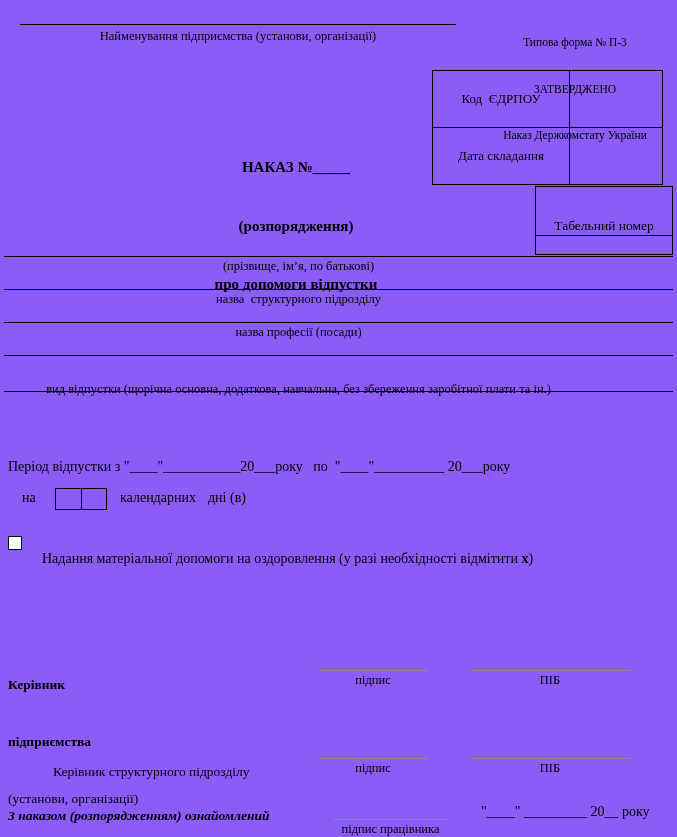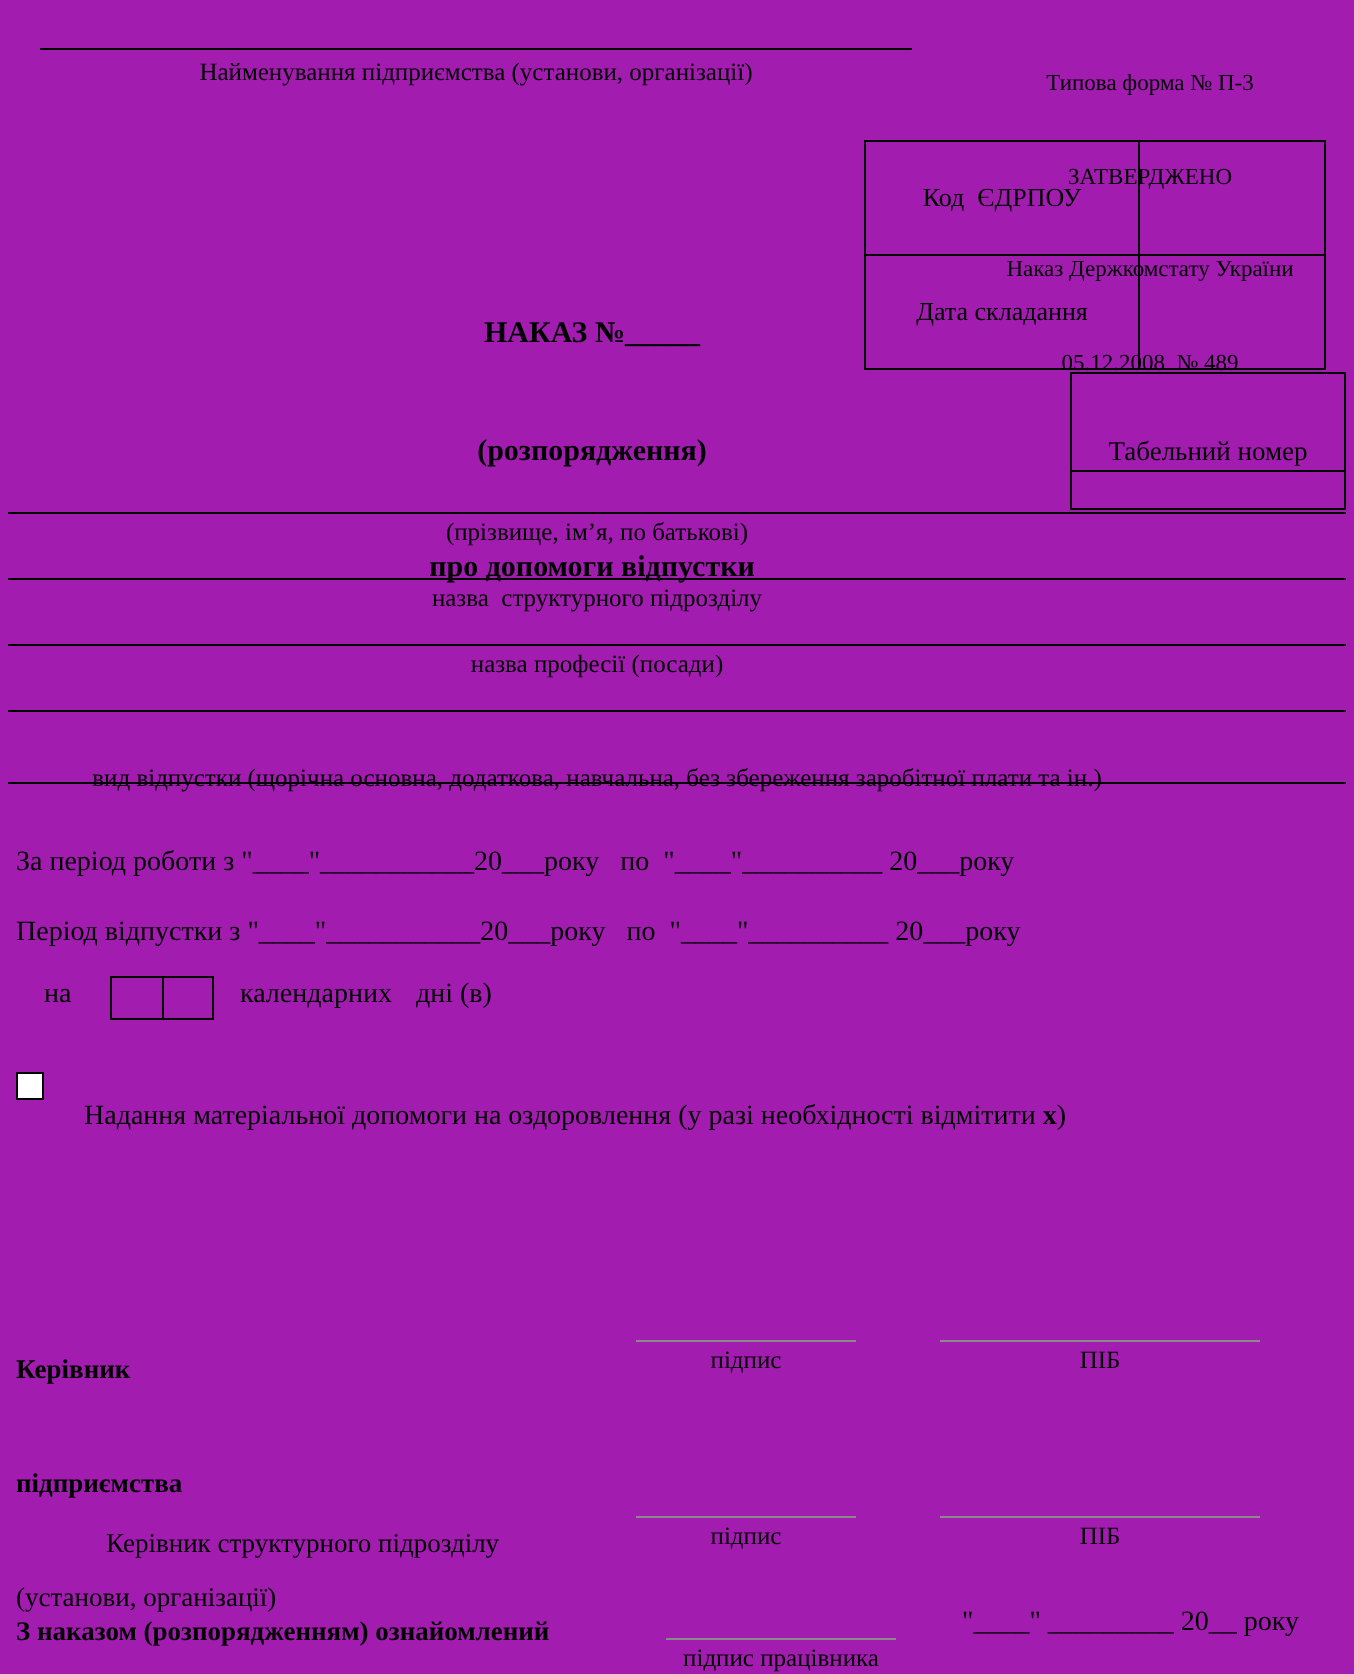--- a/index.html
+++ b/index.html
@@ -1,20 +1,20 @@
 <!DOCTYPE html>
 <html><head>
 <meta charset="utf-8">
 <style>
   html, body { margin:0; padding:0; background:#ffffff; }
   .page {
     position: relative;
     width: 677px;
     height: 837px;
-    background: #a21caf;
+    background: #8b5cf6;
     font-family: "Liberation Serif", serif;
     color: #000;
     overflow: hidden;
   }
 
   
   .company-line { position:absolute; left:20px; top:24px; width:436px; border-top:1.6px solid #000; }
   .company-caption { position:absolute; left:20px; top:29px; width:436px; text-align:center; font-size:12.5px; white-space:pre; }
   .form-block { position:absolute; left:476px; top:4px; width:198px; text-align:center; font-size:11.5px; line-height:15.5px; white-space:pre; }
 
@@ -57,21 +57,20 @@
 
 <div class="page">
 
   <div class="company-line"></div>
   <div class="company-caption">Найменування підприємства (установи, організації)</div>
 
   <div class="form-block">
     <div>Типова форма № П-3</div>
     <div>ЗАТВЕРДЖЕНО</div>
     <div>Наказ Держкомстату України</div>
-    <div>05.12.2008  № 489</div>
   </div>
 
   <table class="code-table">
     <tbody>
         <tr>
       <td class="lbl">Код  ЄДРПОУ</td>
       <td class="val"></td>
     </tr>
     <tr>
       <td class="lbl">Дата складання</td>
@@ -98,21 +97,20 @@
   <div class="field-caption" style="top:292px;">назва  структурного підрозділу</div>
 
   <div class="field-line" style="top:322px;"></div>
   <div class="field-caption" style="top:325px;">назва професії (посади)</div>
 
   <div class="field-line" style="top:355px;"></div>
   <div class="field-caption" style="top:358px;margin-top:24px;">вид відпустки (щорічна основна, додаткова, навчальна, без збереження заробітної плати та ін.)</div>
 
   <div class="field-line" style="top:391px;"></div>
 
-  <div class="text-line" style="left:8px; top:424px;">За період роботи з "____"___________20___року   по  "____"__________ 20___року</div>
   <div class="text-line" style="left:8px; top:459px;">Період відпустки з "____"___________20___року   по  "____"__________ 20___року</div>
 
   <div class="text-line" style="left:22px; top:490px;">на</div>
   <div class="days-box">
     <div class="days-cell"></div>
     <div class="days-cell"></div>
   </div>
   <div class="text-line" style="left:120px; top:490px;">календарних</div>
   <div class="text-line" style="left:208px; top:490px;">дні (в)</div>
 
@@ -130,18 +128,18 @@
   <div class="sig-caption" style="left:318px; top:673px; width:110px;">підпис</div>
   <div class="sig-line" style="left:470px; top:670px; width:160px;"></div>
   <div class="sig-caption" style="left:470px; top:673px; width:160px;">ПІБ</div>
 
   <div class="sig-label" style="top:762px;margin-left:45px;">Керівник структурного підрозділу</div>
   <div class="sig-line" style="left:318px; top:758px; width:110px;"></div>
   <div class="sig-caption" style="left:318px; top:761px; width:110px;">підпис</div>
   <div class="sig-line" style="left:470px; top:758px; width:160px;"></div>
   <div class="sig-caption" style="left:470px; top:761px; width:160px;">ПІБ</div>
 
-  <div class="sig-label bold" style="top:806px;">З наказом (розпорядженням) ознайомлений</div>
+  <div class="sig-label bold" style="top:806px;font-style:italic;">З наказом (розпорядженням) ознайомлений</div>
   <div class="sig-line" style="left:333px; top:819px; width:115px;"></div>
   <div class="sig-caption" style="left:318px; top:822px; width:145px;">підпис працівника</div>
   <div class="text-line" style="left:481px; top:804px;">"____" _________ 20__ року</div>
 
 </div>
 
 </body></html>

